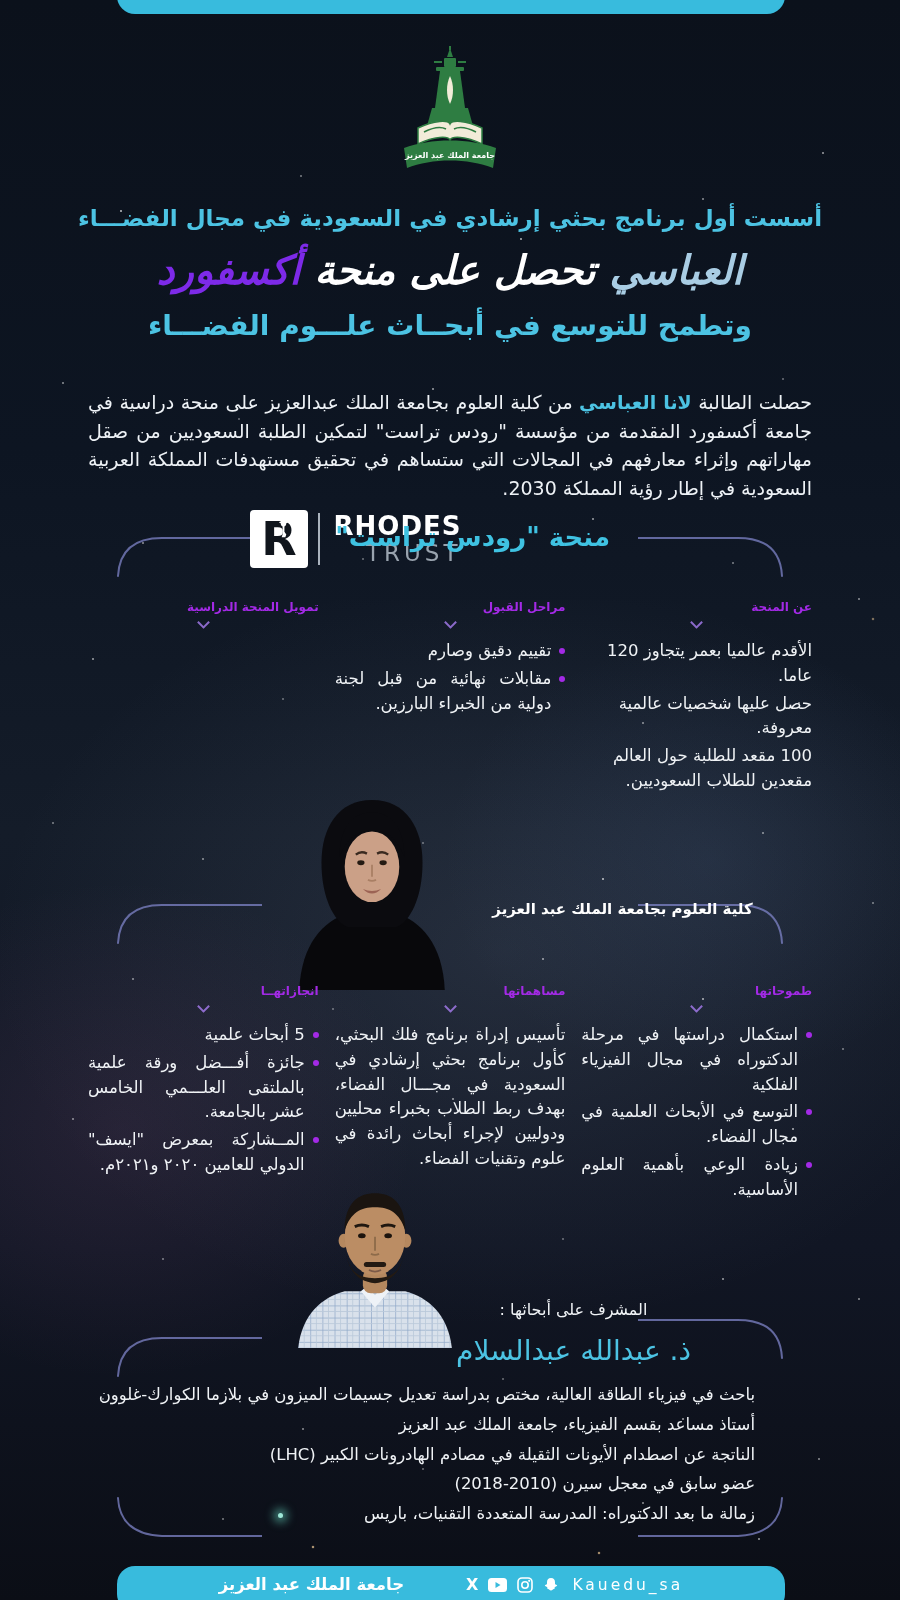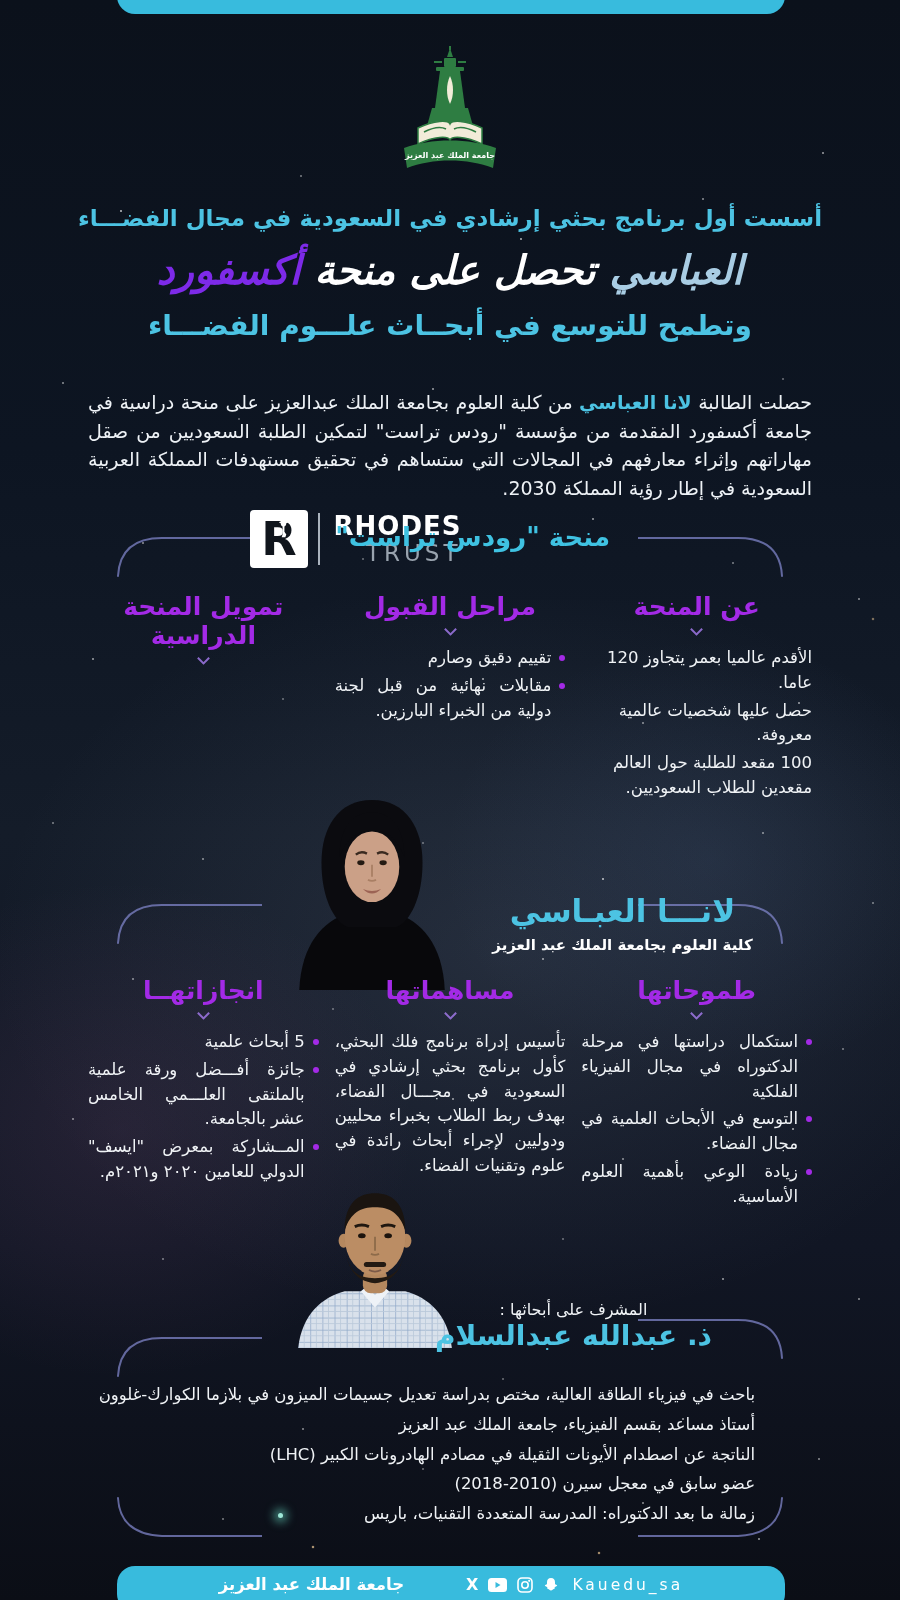--- a/index.html
+++ b/index.html
@@ -65,37 +65,37 @@
   .rh-bottom{font-size:23px;color:#99a3ae;letter-spacing:4px;font-weight:400;margin-left:36px;}
   .rhodes-title{left:395px;top:522px;width:215px;text-align:center;font-size:26px;font-weight:800;color:#3fc2e2;white-space:nowrap;}
   
   .bracket{width:150px;height:44px;}
   .bracket path{stroke:#7f84c8;stroke-width:2;fill:none;opacity:.75;stroke-linecap:round;}
   
   .cols{left:88px;width:724px;display:flex;gap:16px;}
   .cols1{top:588px;}
   .cols2{top:972px;}
   .col{flex:1;min-width:0;}
-  .col h3{font-size:25px;font-weight:800;color:#a32ae6;text-align:center;margin:4px 0 4px;}
+  .col h3{font-size:12px;font-weight:800;color:#a32ae6;text-align:right;margin:12px 0 4px;}
   .chev{width:9px;height:9px;border-left:2px solid rgba(160,120,230,.85);border-bottom:2px solid rgba(160,120,230,.85);transform:rotate(-45deg);margin:0 auto 12px;}
   .col .txt{font-size:16.5px;line-height:1.5;color:#f0f3f6;}
   .line{text-align:right;margin:0 0 3px;}
   .para{text-align:justify;margin:0;}
   .bullet{display:flex;gap:8px;margin-bottom:3px;}
   .dot{flex:0 0 6px;width:6px;height:6px;border-radius:50%;background:#a32ae6;margin-top:9px;}
   .bullet .bt{flex:1;text-align:justify;}
   
   .photo-lana{left:281px;top:792px;width:182px;height:198px;}
   .lana-block{left:455px;top:893px;width:335px;text-align:center;}
   .lana-name{font-size:31px;font-weight:800;color:#4cc3e3;}
   .lana-sub{font-size:15px;font-weight:700;color:#fff;margin-top:7px;}
   .photo-prof{left:286px;top:1184px;width:178px;height:164px;}
   .prof-block{left:422px;top:1300px;width:303px;text-align:center;}
   .prof-label{font-size:16px;color:#f0f3f6;}
-  .prof-name{font-size:28px;font-weight:700;color:#4cc3e3;margin-top:0;}
+  .prof-name{font-size:28px;font-weight:400;color:#4cc3e3;margin-top:15px;}
   .prof-desc{left:87px;top:1384px;width:668px;text-align:right;font-size:16.5px;line-height:1.32;color:#f0f3f6;}
   .prof-desc div{margin-bottom:8px;}
 </style>
 </head>
 <body>
 
 <div class="poster">
 
   <div class="abs neb1"></div>
   <div class="abs neb2"></div>
@@ -204,21 +204,20 @@
   </div>
 
   <svg class="abs bracket" style="left:112px;top:903px">
       <path d="M150,2 H50 Q8,2 6,40"></path>
     </svg>
   <svg class="abs bracket" style="left:638px;top:903px">
       <path d="M0,2 H100 Q142,2 144,40"></path>
     </svg>
 
   <div class="abs lana-block">
-    <div class="lana-name">لانـــا العبـاسي</div>
     <div class="lana-sub">كلية العلوم بجامعة الملك عبد العزيز</div>
   </div>
 
   <div class="abs cols cols2">
     <div class="col">
       <h3>طموحاتها</h3>
       <div class="chev"></div>
       <div class="txt">
         <div class="bullet">
           <span class="dot"></span>

